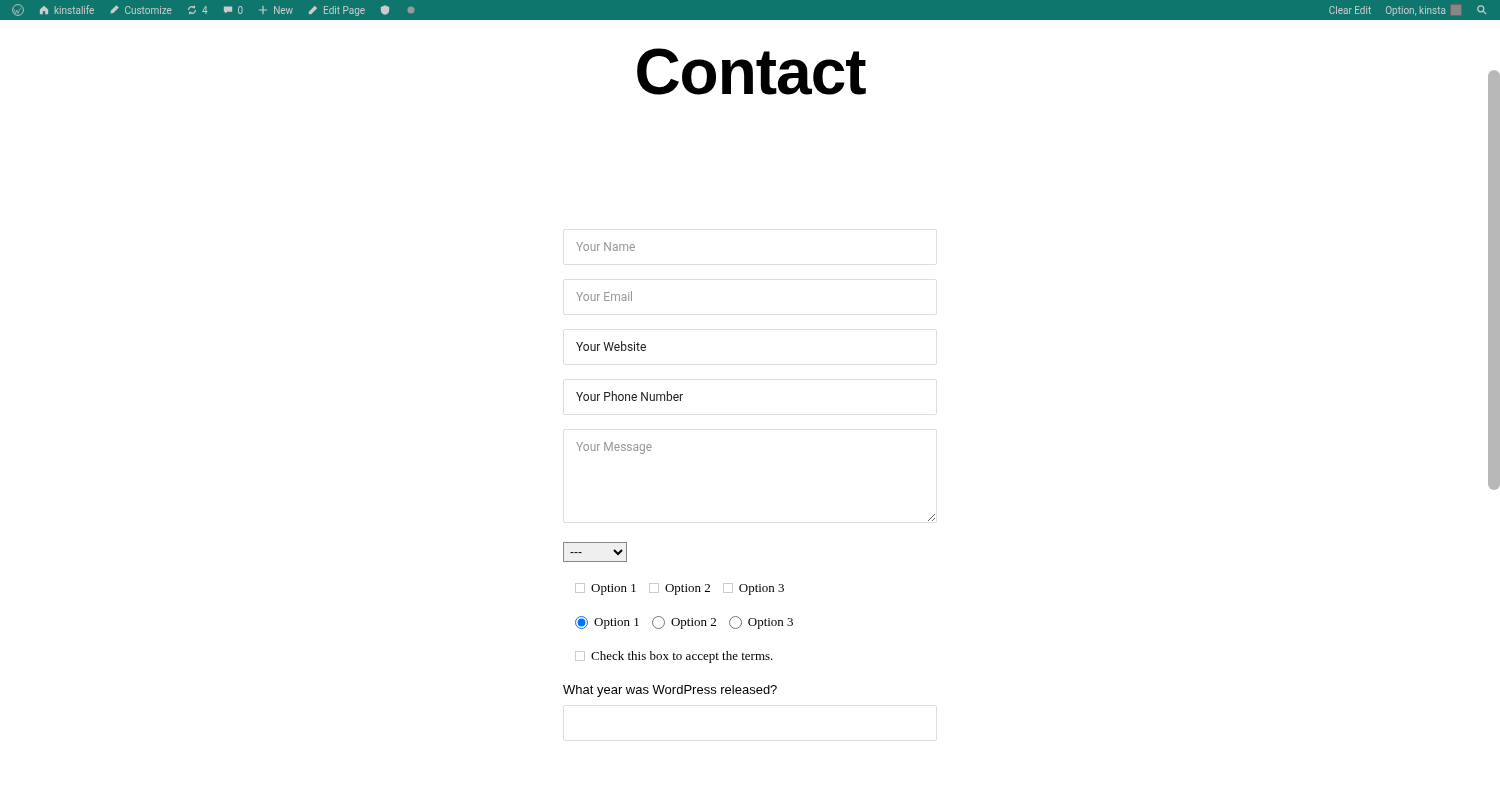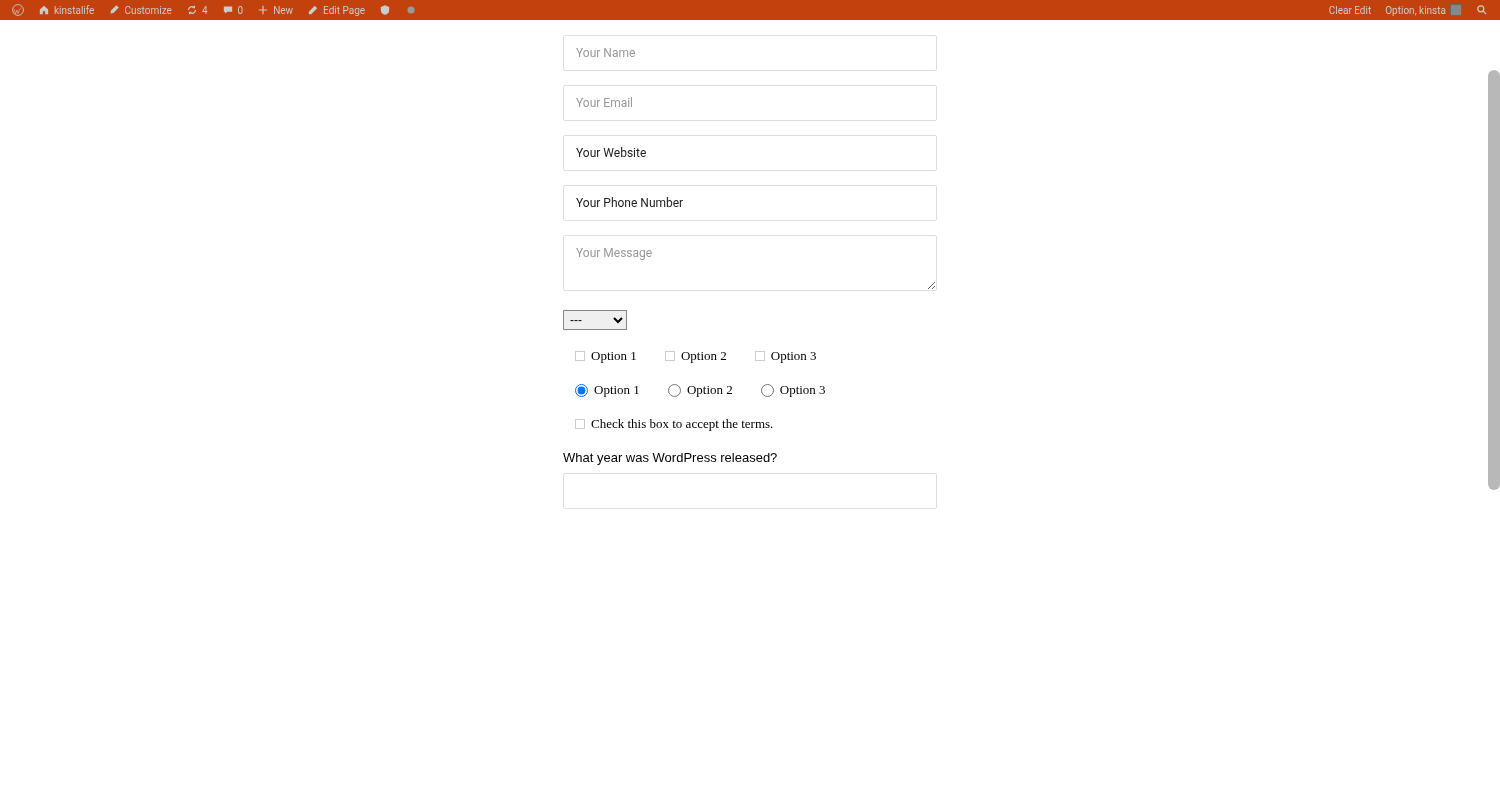--- a/index.html
+++ b/index.html
@@ -1,19 +1,19 @@
 <!DOCTYPE html>
 <html><head>
 <meta charset="utf-8">
 <style>
 * { margin: 0; padding: 0; box-sizing: border-box; }
 body { font-family: -apple-system, BlinkMacSystemFont, "Segoe UI", Roboto, sans-serif; background: #fff; }
 
 .admin-bar {
-  background: #c2410c;
+  background: #0f766e;
   color: #ccc;
   height: 20px;
   display: flex;
   align-items: center;
   font-size: 10px;
   padding: 0 6px;
   justify-content: space-between;
 }
 .admin-bar-left, .admin-bar-right { display: flex; align-items: center; gap: 2px; }
 .admin-bar-item {
@@ -44,33 +44,33 @@
   border: 1px solid #ddd;
   border-radius: 2px;
   padding: 10px 12px;
   font-size: 12px;
   color: #333;
   margin-bottom: 14px;
   font-family: inherit;
 }
 .txt-input::placeholder, .txt-area::placeholder { color: #999; }
 .dark-ph::placeholder { color: #222; }
-.txt-area { height: 56px; resize: both; }
+.txt-area { height: 94px; resize: both; }
 .date-input { position: relative; cursor: pointer; color: #222; }
 .date-yy { color: #999; }
 .date-icon { position: absolute; right: 12px; top: 50%; transform: translateY(-50%); width: 12px; height: 12px; }
 .select-small {
   border: 1px solid #888;
   font-size: 12px;
   padding: 1px 2px;
   background: #efefef;
   margin-bottom: 18px;
   width: 64px;
 }
-.inline-group { display: flex; gap: 28px; padding-left: 12px; margin-bottom: 18px; }
+.inline-group { display: flex; gap: 12px; padding-left: 12px; margin-bottom: 18px; }
 .opt-label { font-family: Georgia, "Times New Roman", serif; font-size: 13px; color: #000; display: flex; align-items: center; gap: 6px; }
 .chk { width: 10px; height: 10px; border: 1px solid #ccc; background: #fff; display: inline-block; cursor: pointer; }
 .accept-row { padding-left: 12px; margin-bottom: 18px; }
 .quiz-label { font-family: Liberation Sans, sans-serif; font-size: 13px; margin-bottom: 8px; display: block; }
 .quiz-input { margin-bottom: 18px; }
 
 .scrollbar { position: fixed; right: 0; top: 20px; width: 12px; height: calc(100% - 20px); }
 .scroll-thumb { position: absolute; top: 50px; width: 12px; height: 420px; background: rgba(0,0,0,0.28); border-radius: 6px; }
 </style>
 </head>
@@ -163,20 +163,21 @@
         <svg viewBox="0 0 20 20" fill="none" stroke="#ccc" stroke-width="2">
             <circle cx="8" cy="8" r="5"></circle>
             <path d="M12 12l5 5"></path>
           </svg>
       </span>
     </div>
   </div>
 </div>
 
 <div class="page-content">
+  <h1 class="page-title">Contact</h1>
 
   <div class="form-wrap">
     <input class="txt-input" type="text" placeholder="Your Name" style="">
     <input class="txt-input" type="text" placeholder="Your Email" style="">
     <input class="txt-input dark-ph" type="text" placeholder="Your Website" style="">
     <input class="txt-input dark-ph" type="text" placeholder="Your Phone Number" style="">
 
 
     <textarea class="txt-area" placeholder="Your Message" style=""></textarea>
 

